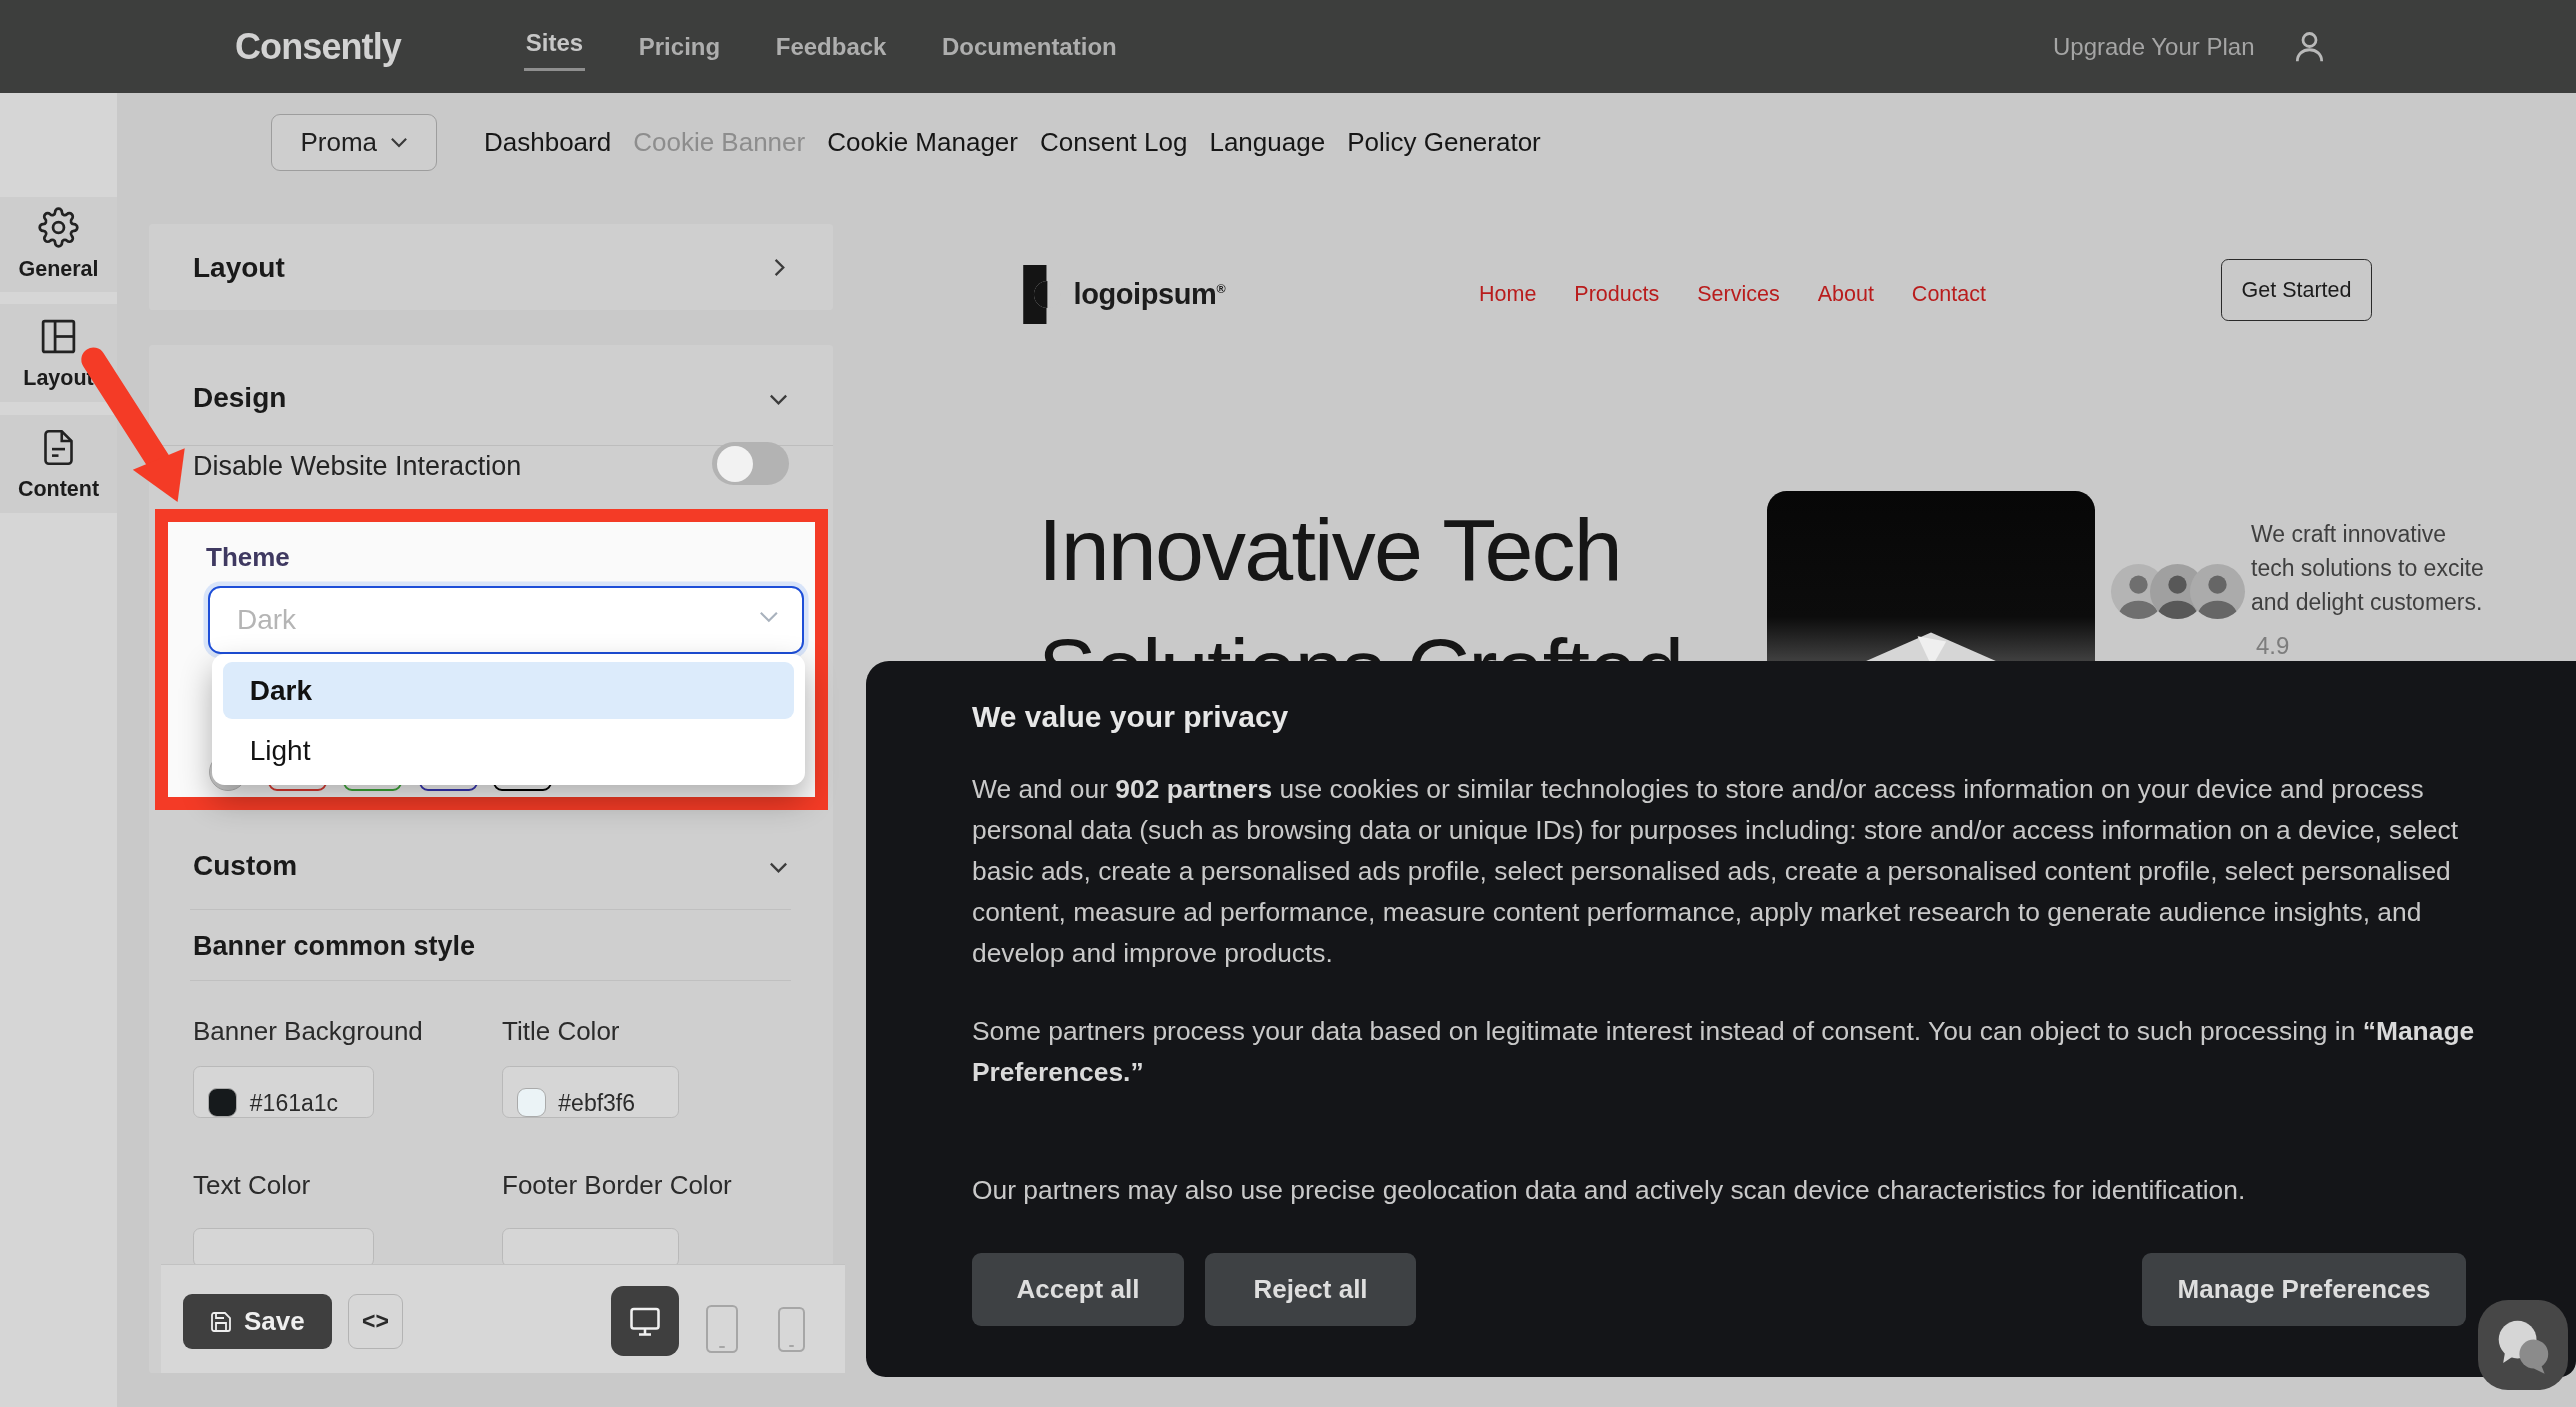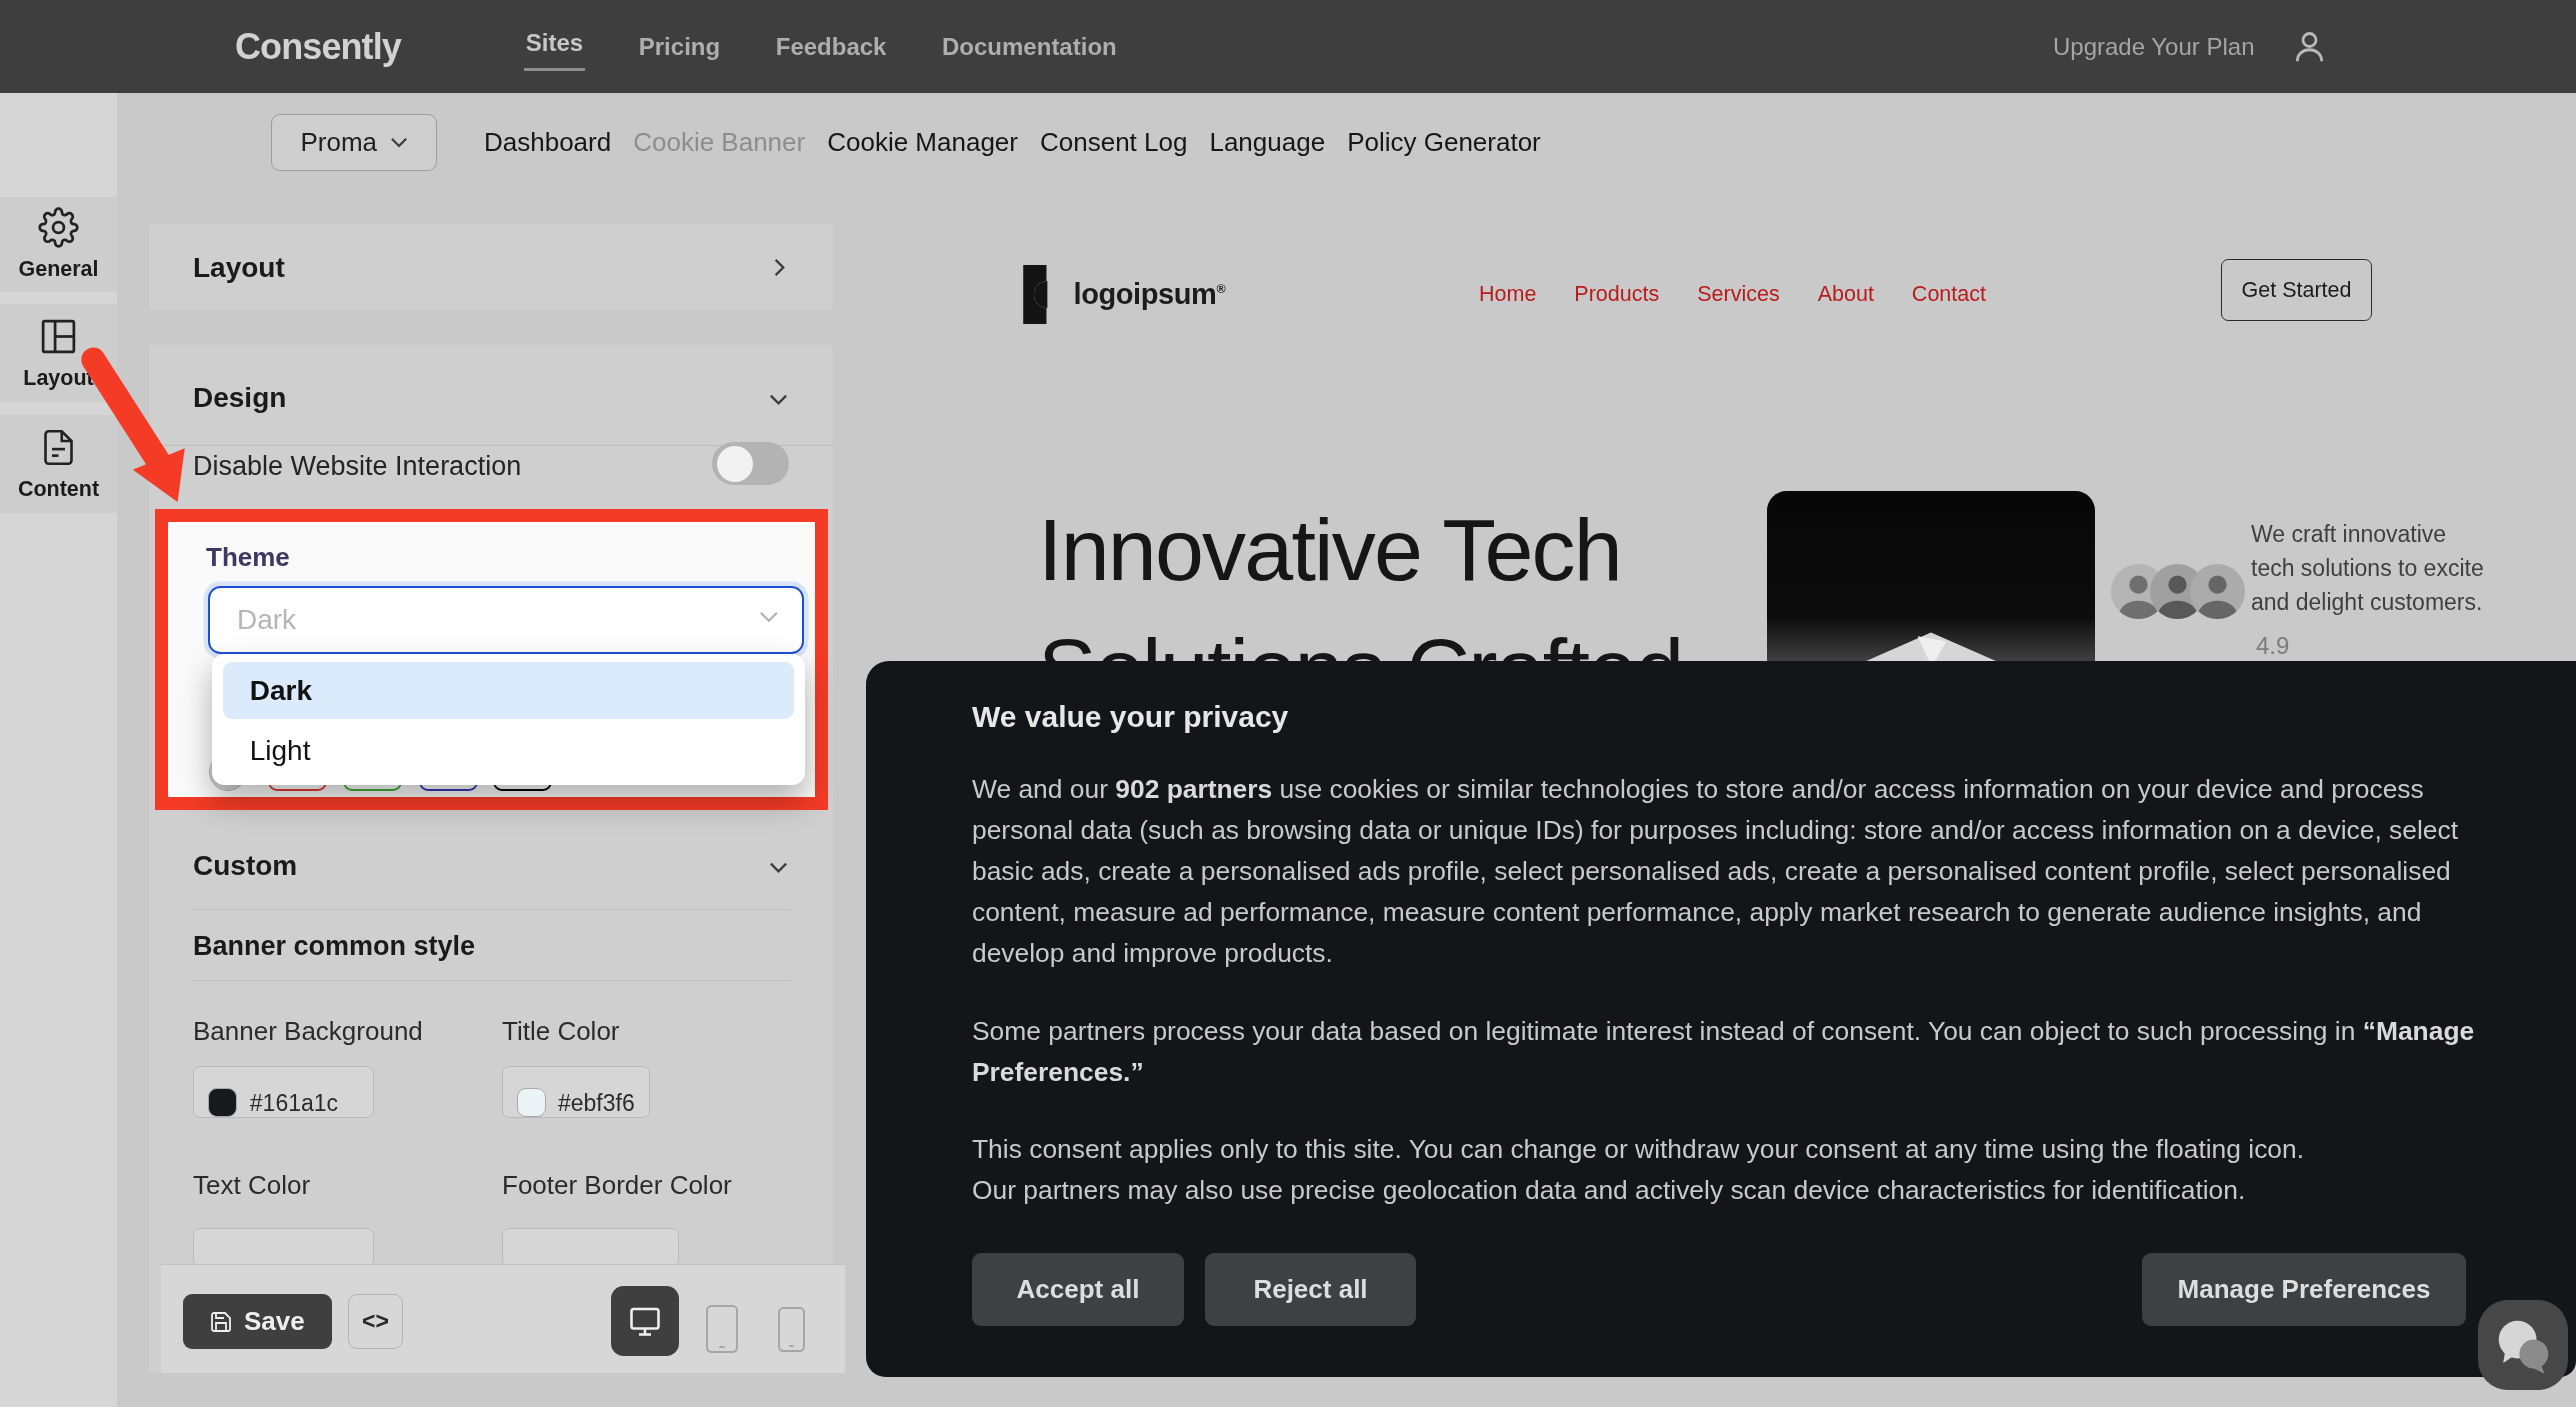--- a/index.html
+++ b/index.html
@@ -193,21 +193,21 @@
     <span class="banner-style-h" style="top:586px;">Banner common style</span>
     <div class="hair inset" style="top:635px;"></div>
 
     <span class="field-label" style="left:44px;top:671px;">Banner Background</span>
     <span class="field-label" style="left:353px;top:671px;">Title Color</span>
 
     <div class="color-input" style="left:44px;top:721px;width:181px;">
       <span class="dot" style="background: rgb(22, 26, 28);"></span>
       <span class="hex">#161a1c</span>
     </div>
-    <div class="color-input" style="left:353px;top:721px;width:148px;gap:12px;">
+    <div class="color-input" style="left:353px;top:721px;width:177px;gap:12px;">
       <span class="dot" style="background: rgb(235, 243, 246);"></span>
       <span class="hex">#ebf3f6</span>
     </div>
 
     <span class="field-label" style="left:44px;top:825px;">Text Color</span>
     <span class="field-label" style="left:353px;top:825px;">Footer Border Color</span>
     <div class="color-input" style="left:44px;top:883px;width:181px;height:39px;"></div>
     <div class="color-input" style="left:353px;top:883px;width:177px;height:39px;"></div>
 
     <div class="saveband">
@@ -320,21 +320,21 @@
   <div class="cbanner" style="background: rgb(20, 21, 24);">
     <div class="cb-title">We value your privacy</div>
 
     <p class="cb-p" style="top:82px;">
       <span>We and our </span><b>902 partners</b><span> use cookies or similar technologies to store and/or access information on your device and process personal data (such as browsing data or unique IDs) for purposes including: store and/or access information on a device, select basic ads, create a personalised ads profile, select personalised ads, create a personalised content profile, select personalised content, measure ad performance, measure content performance, apply market research to generate audience insights, and develop and improve products.</span>
     </p>
     <p class="cb-p" style="top:324px;">
       <span>Some partners process your data based on legitimate interest instead of consent. You can object to such processing in </span><b>“Manage Preferences.”</b>
     </p>
     <p class="cb-p" style="top:442px;">
-      <span>This consent applies only to this site. You can change or withdraw your consent at any time using the floating icon.</span><br>
+      <br>
       <span>Our partners may also use precise geolocation data and actively scan device characteristics for identification.</span>
     </p>
 
     <div class="cb-btn" style="left:106px;width:212px;">Accept all</div>
     <div class="cb-btn" style="left:339px;width:211px;">Reject all</div>
     <div class="cb-btn" style="left:1276px;width:324px;">Manage Preferences</div>
   </div>
 
   <div class="chat">
     <svg width="90" height="90" viewBox="0 0 100 100">

